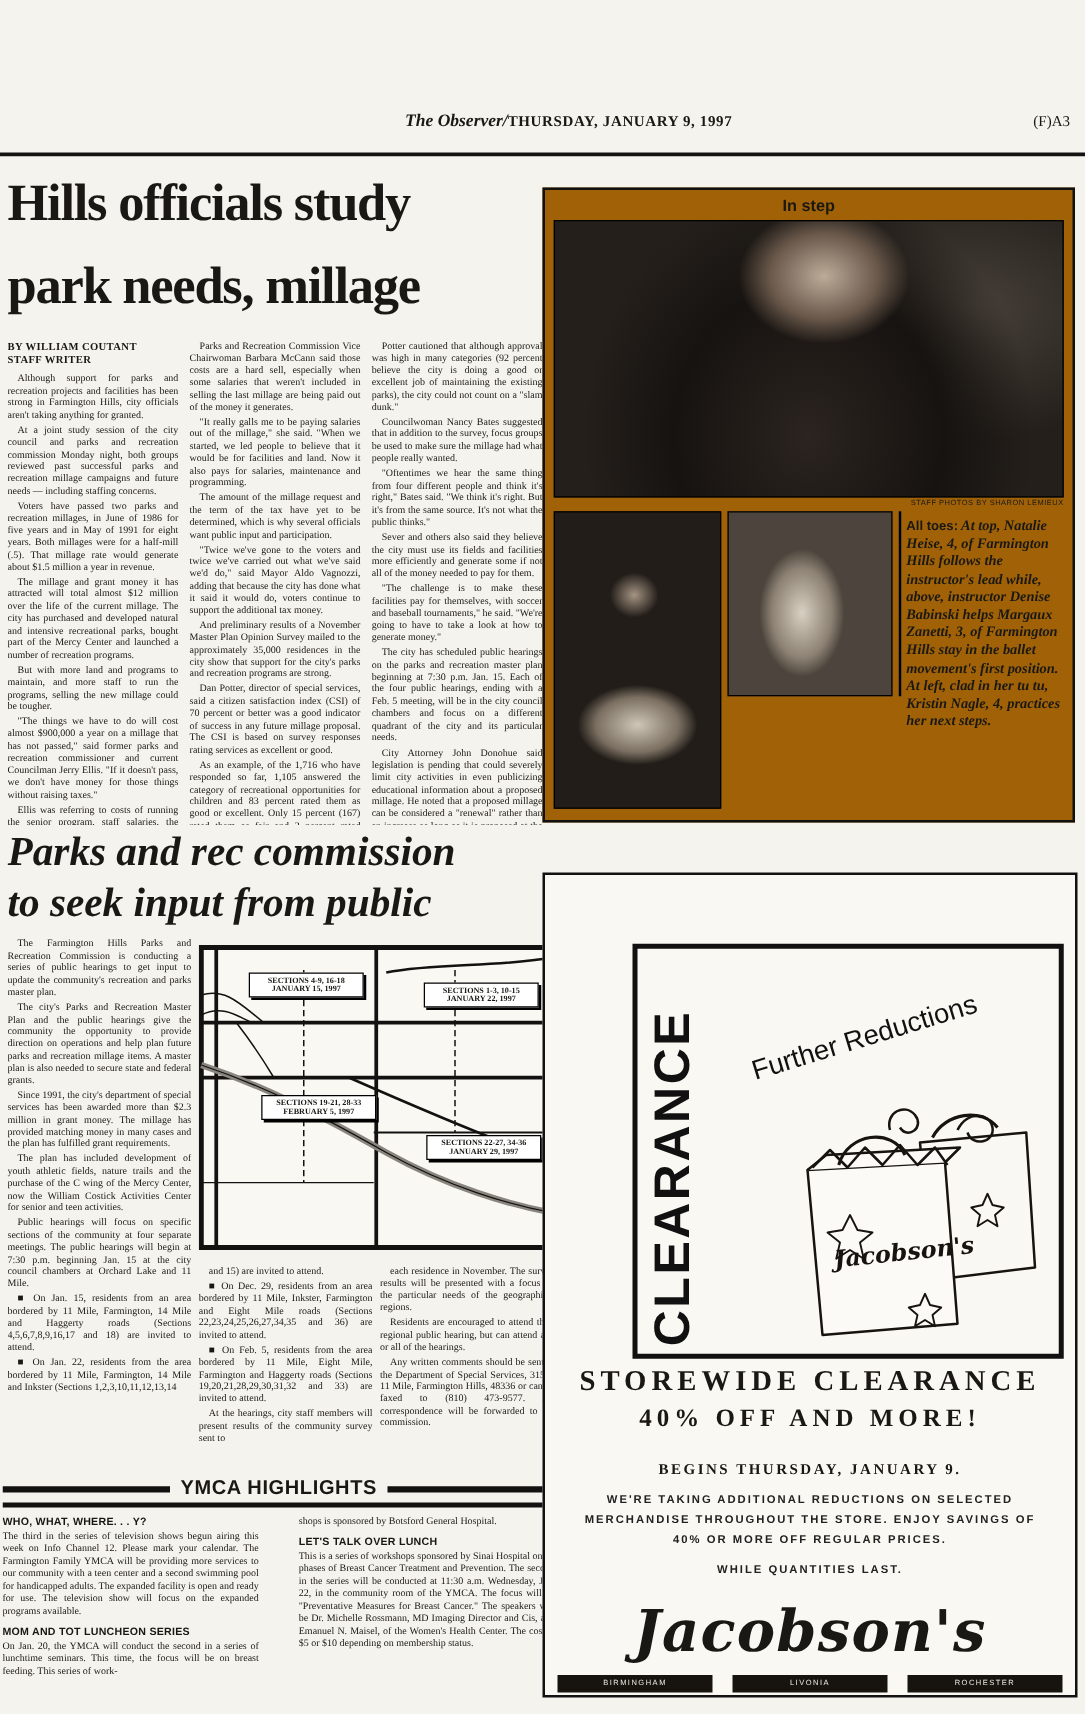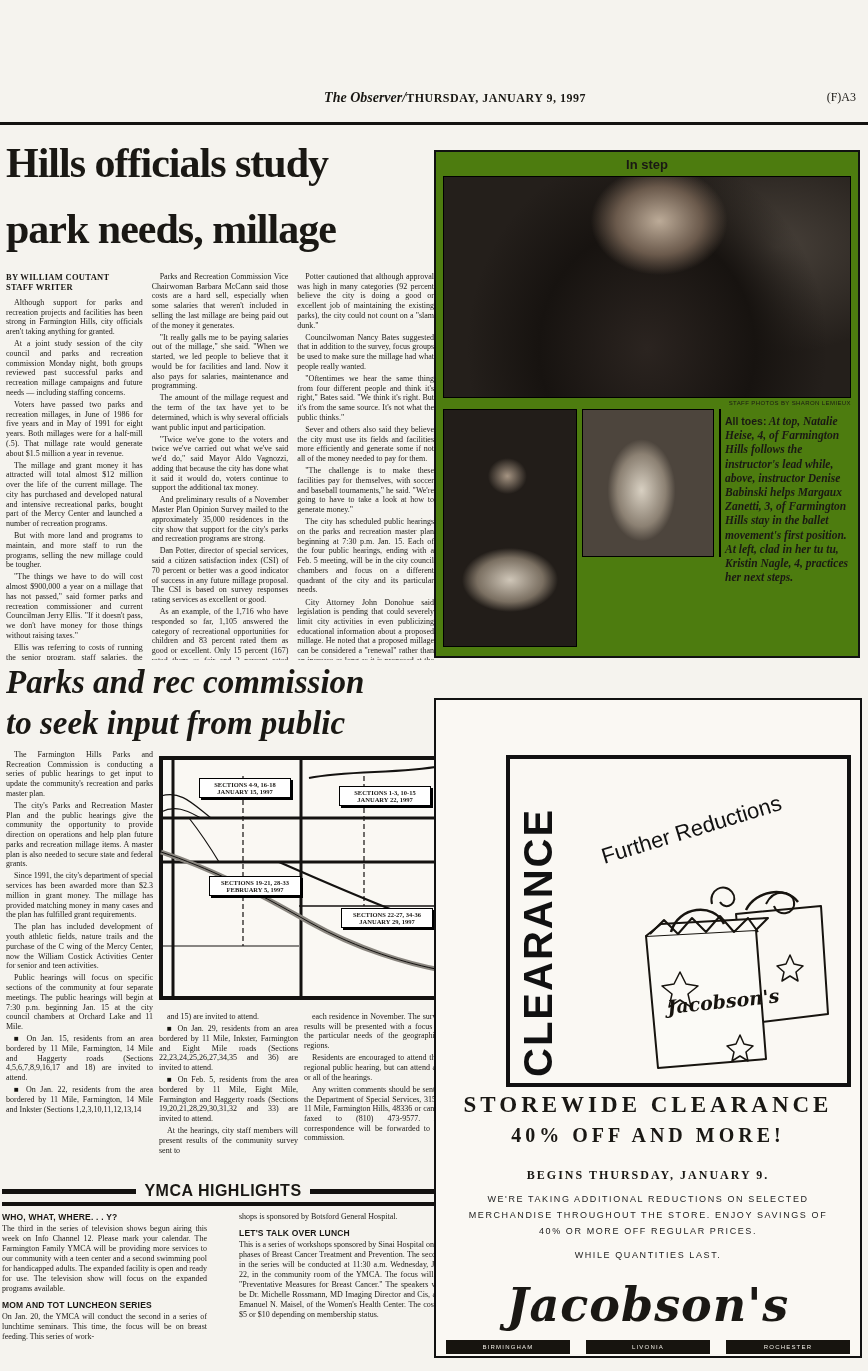--- a/index.html
+++ b/index.html
@@ -17,21 +17,21 @@
   
   .article1{position:absolute;left:6px;top:130px;width:428px;height:530px;overflow:hidden;}
   .a1-head{font-size:42px;line-height:66px;font-weight:bold;letter-spacing:-1px;}
   .a1-cols{display:flex;gap:9px;margin-top:10px;height:438px;overflow:hidden;}
   .col{width:137px;}
   .byline{font-size:8.5px;font-weight:bold;font-variant:small-caps;letter-spacing:.3px;line-height:10px;margin-bottom:6px;}
   .pcol p{font-size:8px;line-height:9.7px;text-align:justify;text-indent:8px;margin:0 0 2.5px 0;}
 
   
   .instep{position:absolute;left:434px;top:150px;width:426px;height:508px;
-          border:2px solid #111;background:#4d7c0f;padding:5px 7px;box-sizing:border-box;}
+          border:2px solid #111;background:#a16207;padding:5px 7px;box-sizing:border-box;}
   .instep-title{text-align:center;font-family:"Liberation Sans",sans-serif;font-weight:bold;font-size:13px;margin-bottom:4px;}
   .photo{border:1px solid #000;}
   .photo-big{height:220px;background:
      radial-gradient(95px 75px at 53% 20%, #bcab98 0%, #6b5a4c 45%, rgba(0,0,0,0) 72%),
      radial-gradient(180px 200px at 50% 78%, #2b2420 0%, #171310 60%, rgba(0,0,0,0) 100%),
      radial-gradient(220px 150px at 82% 32%, #474039 0%, rgba(0,0,0,0) 70%),
      #241f1b;}
   .credit{font-family:"Liberation Sans",sans-serif;font-size:6px;letter-spacing:.4px;text-align:right;margin:2px 0 3px 0;}
   .instep-bottom{display:flex;gap:5px;height:238px;}
   .photo-sm1{width:134px;height:238px;box-sizing:border-box;background:
@@ -87,21 +87,21 @@
   .clearbox{position:absolute;left:70px;top:55px;width:345px;height:332px;border:4px solid #111;box-sizing:border-box;}
   .vert-clearance{position:absolute;left:6px;top:318px;transform:rotate(-90deg);transform-origin:0 0;
       width:312px;font-family:"Liberation Sans",sans-serif;font-weight:bold;font-size:40px;letter-spacing:2px;color:#111;}
   .further{position:absolute;left:88px;top:58px;transform:rotate(-17deg);
       font-family:"Liberation Sans",sans-serif;font-size:22px;color:#111;}
   .bagsvg{position:absolute;right:6px;bottom:4px;}
   .ad-text{position:absolute;left:0;width:100%;text-align:center;}
   .ad-h1{top:392px;font-size:23px;font-weight:bold;letter-spacing:4px;}
   .ad-h2{top:424px;font-size:20px;font-weight:bold;letter-spacing:4px;}
   .ad-begins{top:468px;font-size:12px;font-weight:bold;font-variant:small-caps;letter-spacing:2px;}
-  .ad-line{font-family:"Liberation Sans",sans-serif;font-size:9px;letter-spacing:1.6px;font-weight:normal;color:#222;}
+  .ad-line{font-family:"Liberation Sans",sans-serif;font-size:9px;letter-spacing:1.6px;font-weight:bold;color:#222;}
   .ad-b1{top:494px;} .ad-b2{top:510px;} .ad-b3{top:526px;} .ad-b4{top:550px;}
   .ad-logo{top:578px;font-family:"DejaVu Serif",serif;font-style:italic;font-weight:bold;font-size:46px;letter-spacing:1px;}
   .ad-locs{position:absolute;left:10px;right:10px;top:640px;display:flex;gap:16px;}
   .ad-loc{flex:1;background:#17140f;color:#efece4;font-family:"Liberation Sans",sans-serif;
       font-size:6px;letter-spacing:1.2px;text-align:center;padding:4px 0;}
 </style>
 </head>
 <body>
 
 <div class="page">
@@ -226,21 +226,21 @@
           </div>
             <div class="maplabel">
             <div class="l1">SECTIONS 22-27, 34-36</div>
             <div class="l2">JANUARY 29, 1997</div>
           </div>
           </div>
       </div>
 
       <div class="a2-colB pcol">
           <p>and 15) are invited to attend.</p>
-          <p>■ On Jan. 29, residents from an area bordered by 11 Mile, Inkster, Farmington and Eight Mile roads (Sections 22,23,24,25,26,27,34,35 and 36) are invited to attend.</p>
+          <p>■ On Dec. 29, residents from an area bordered by 11 Mile, Inkster, Farmington and Eight Mile roads (Sections 22,23,24,25,26,27,34,35 and 36) are invited to attend.</p>
           <p>■ On Feb. 5, residents from the area bordered by 11 Mile, Eight Mile, Farmington and Haggerty roads (Sections 19,20,21,28,29,30,31,32 and 33) are invited to attend.</p>
           <p>At the hearings, city staff members will present results of the community survey sent to</p>
         </div>
       <div class="a2-colC pcol">
           <p>each residence in November. The survey results will be presented with a focus on the particular needs of the geographical regions.</p>
           <p>Residents are encouraged to attend their regional public hearing, but can attend any or all of the hearings.</p>
           <p>Any written comments should be sent to the Department of Special Services, 31555 11 Mile, Farmington Hills, 48336 or can be faxed to (810) 473-9577. All correspondence will be forwarded to the commission.</p>
         </div>
     </div>
   </div>

